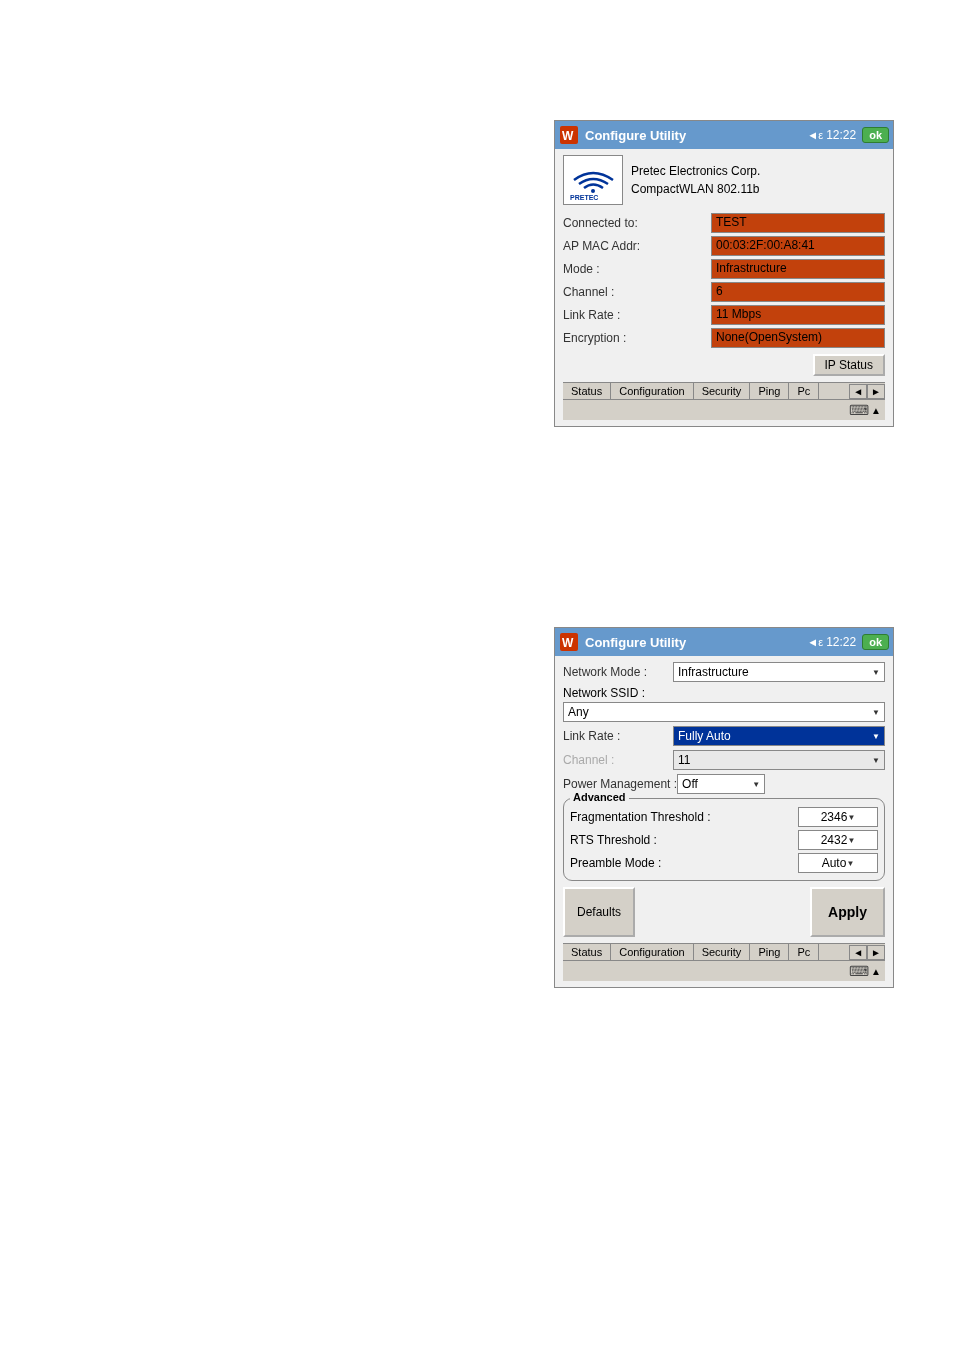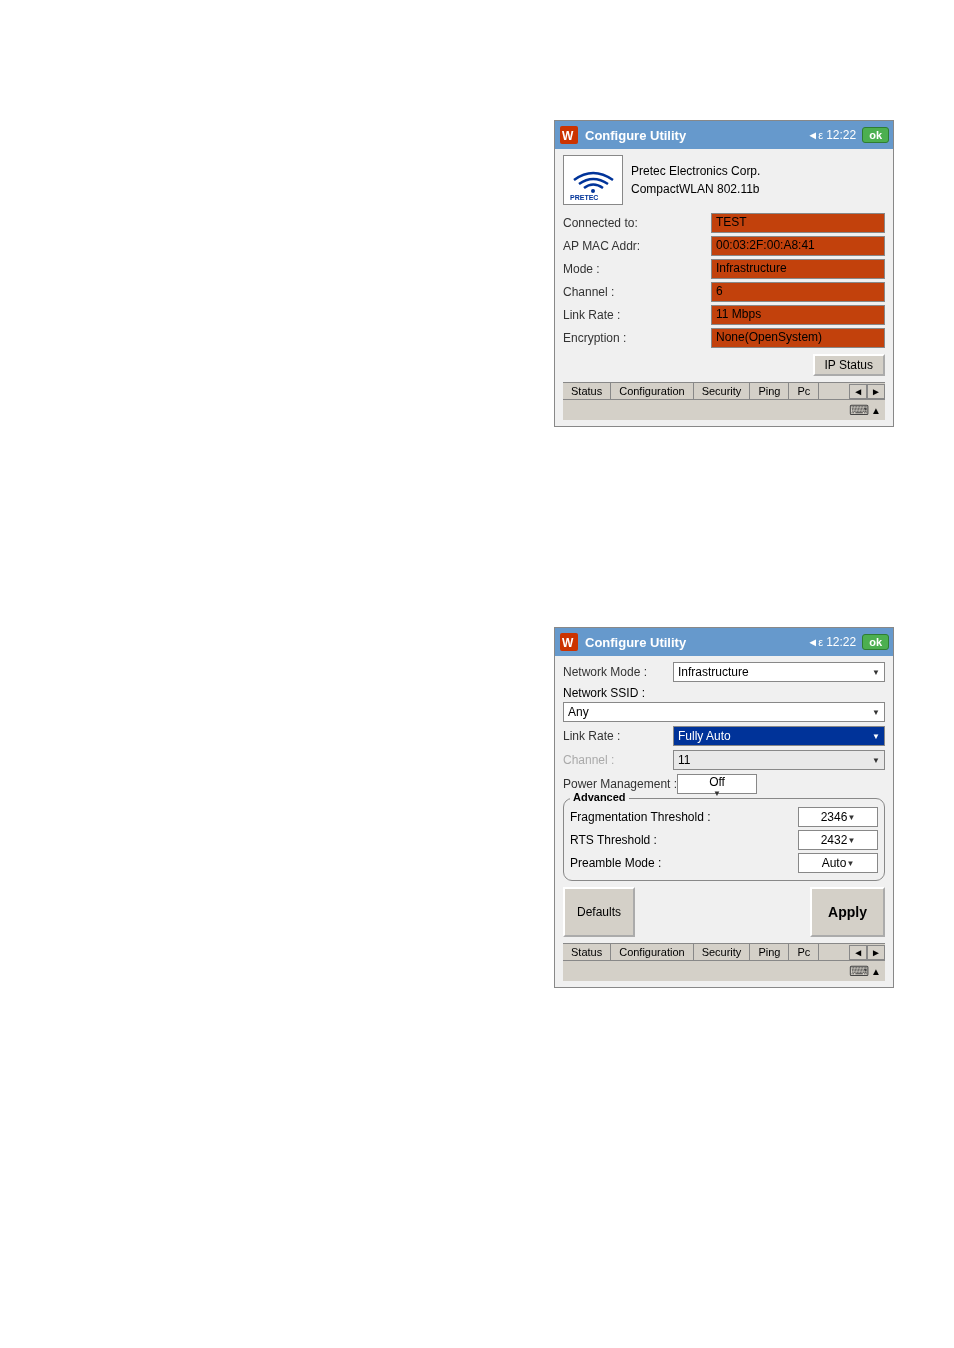--- a/index.html
+++ b/index.html
@@ -464,21 +464,21 @@
       <div class="config-row">
         <span class="config-label" style="width:110px;color:#aaa;">Channel :</span>
         <div class="sel-box" style="flex:1;background:#e8e8e8;">
           <span>11</span>
           <span class="arrow-down">▼</span>
         </div>
       </div>
 
       <div class="config-row">
         <span class="config-label">Power Management :</span>
-        <div class="sel-box" style="width:80px;flex-direction:column;">
+        <div class="sel-box" style="width:88px;">
           <span>Off</span>
           <span class="arrow-down">▼</span>
         </div>
       </div>
 
       <div class="advanced-group">
         <span class="advanced-legend">Advanced</span>
         <div class="advanced-content">
 
           <div class="adv-row">

